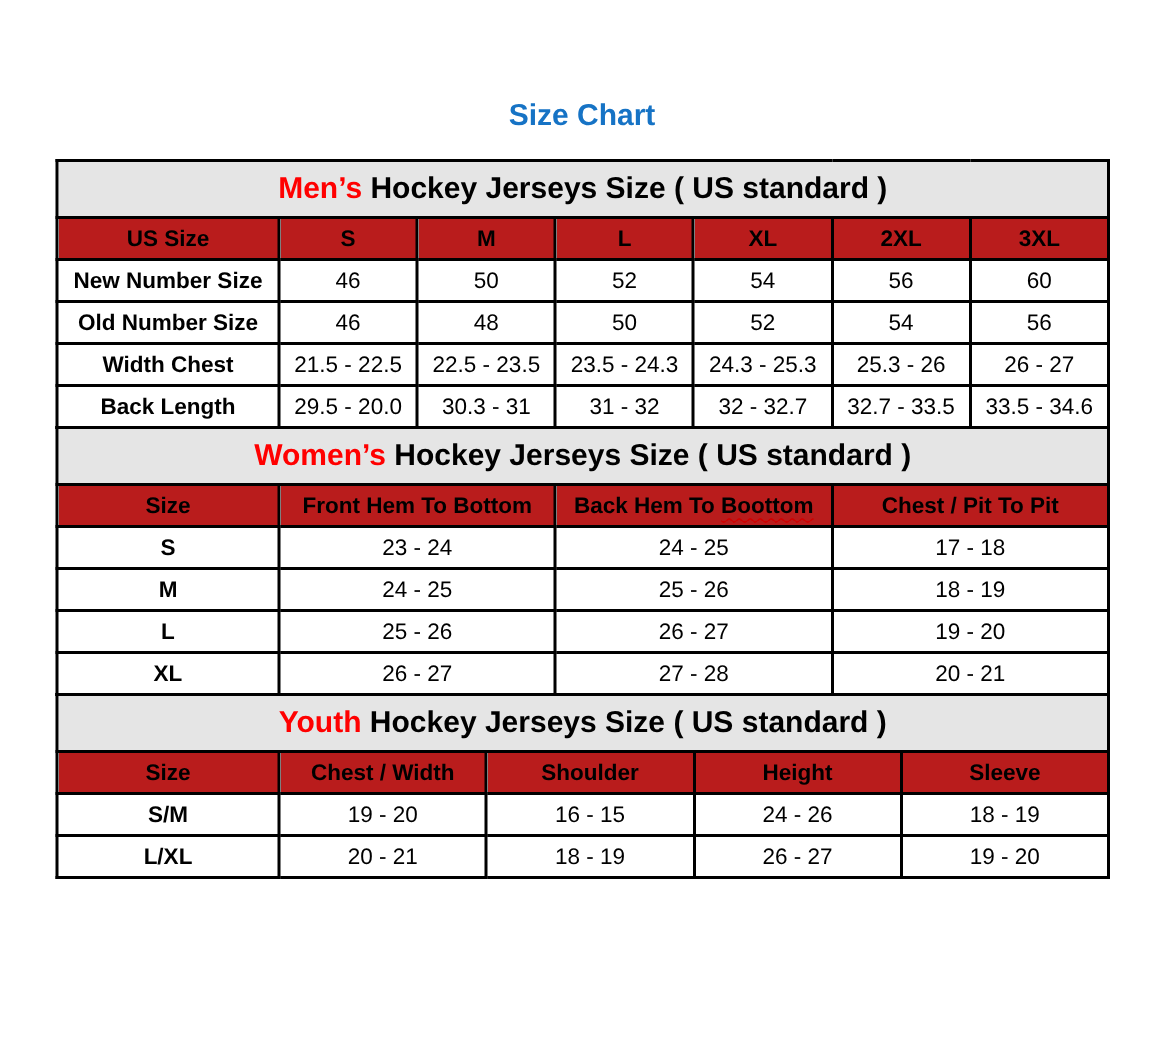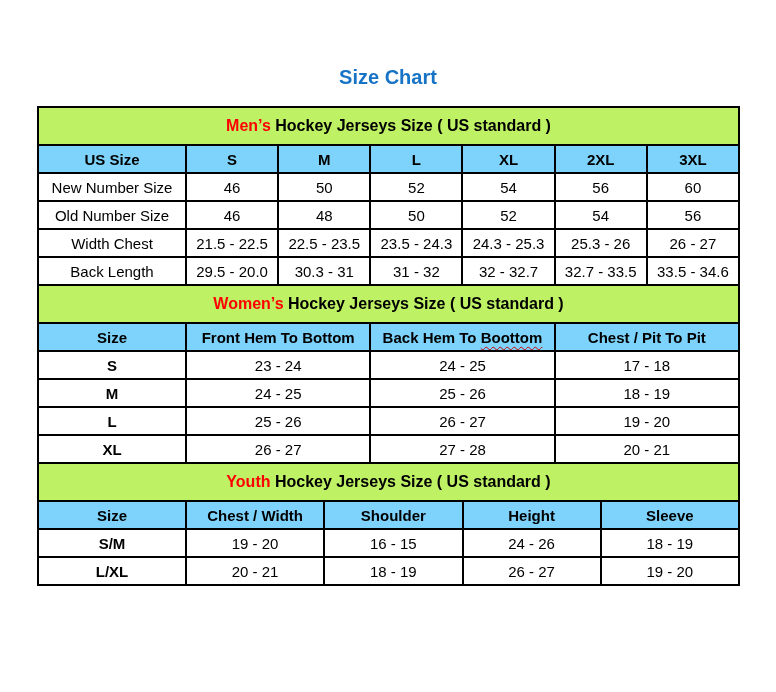--- a/index.html
+++ b/index.html
@@ -35,35 +35,35 @@
   th, td {
     border: 2px solid #000000;
     text-align: center;
     vertical-align: middle;
     padding: 0 2px;
     font-size: 15px;
     overflow: hidden;
     white-space: nowrap;
   }
   th.band-cell {
-    background: #bef264;
+    background: #e5e5e5;
     height: 36px;
-    font-size: 16px;
+    font-size: 20px;
     font-weight: bold;
     color: #000000;
   }
   .accent { color: #FF0000; }
   th.col-header {
     height: 26px;
     font-weight: bold;
-    background: #7dd3fc;
+    background: #b91c1c;
   }
   td { height: 26px; font-weight: normal; background: #ffffff; }
   td.row-label-bold { font-weight: bold; }
-  td.row-label-normal { font-weight: normal; }
+  td.row-label-normal { font-weight: bold; }
   .wavy {
     text-decoration: underline;
     text-decoration-style: wavy;
     text-decoration-color: #D00000;
     text-decoration-thickness: 1px;
     text-underline-offset: 3px;
   }
   col.label-col { width: 148px; }
 </style>
 </head>

